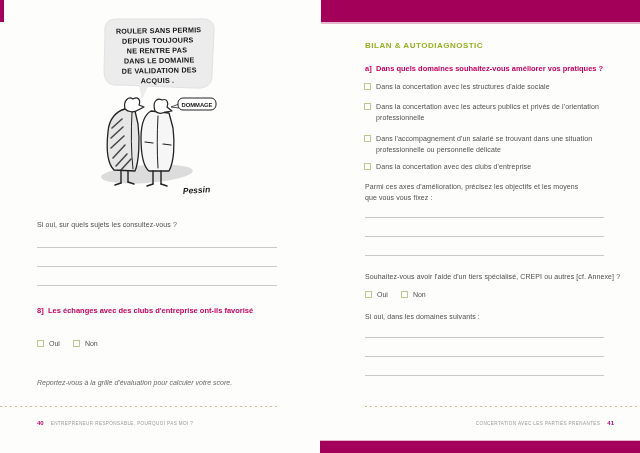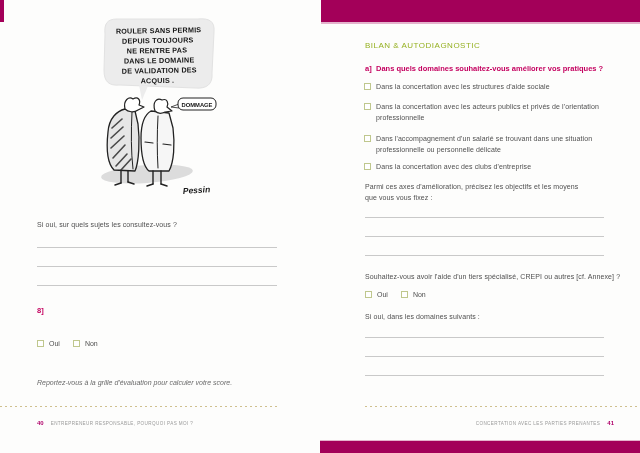--- a/index.html
+++ b/index.html
@@ -7,21 +7,21 @@
          font-family:"Liberation Sans",sans-serif;color:#4f4f4f;}
   .abs{position:absolute;}
 
   
   .topbar{left:321px;top:0;width:319px;height:22px;background:#a30059;border-bottom:2px solid #e4b3cc;}
   .bottombar{left:320px;top:440px;width:320px;height:13px;background:#a30059;border-top:1px solid #e4b3cc;}
   .edgemark{left:0;top:0;width:4px;height:22px;background:#a30059;}
 
   
   .body-text{font-size:7px;line-height:11px;letter-spacing:.1px;color:#4f4f4f;white-space:nowrap;}
-  .section-title{font-size:8px;font-weight:normal;letter-spacing:.5px;color:#96b122;white-space:nowrap;}
+  .section-title{font-size:8px;font-weight:bold;letter-spacing:.5px;color:#96b122;white-space:nowrap;}
   .q-magenta{font-size:7.5px;font-weight:bold;color:#c4005f;line-height:11px;white-space:nowrap;}
   .q-row{display:flex;}
   .q-num{width:11px;flex:0 0 11px;}
   .note{font-size:7px;font-style:italic;color:#6a6a6a;white-space:nowrap;}
 
   
   .rule{height:0;border-top:1px solid #c9c9c9;}
   .dotted{height:1px;background:repeating-linear-gradient(90deg,#cfc08e 0 2px,transparent 2px 5px);}
   .checkbox{width:5px;height:5px;border:1px solid #bfc78d;background:#fff;flex:0 0 auto;display:inline-block;}
   .opt{display:flex;gap:5px;}
@@ -92,20 +92,21 @@
 
   <div class="abs body-text" style="left:37px;top:219px">Si oui, sur quels sujets les consultez-vous ?</div>
 
   <div class="abs rule" style="left:37px;top:247px;width:240px"></div>
   <div class="abs rule" style="left:37px;top:266px;width:240px"></div>
   <div class="abs rule" style="left:37px;top:285px;width:240px"></div>
 
   <div class="abs q-magenta q-row" style="left:37px;top:305px">
     <span class="q-num">8]</span>
     <span>
+      <div>Les échanges avec des clubs d'entreprise ont-ils favorisé</div>
     </span>
   </div>
 
   <div class="abs cb-row" style="left:37px;top:340px">
     <span class="checkbox"></span>
     <span class="lbl">Oui</span>
     <span class="checkbox"></span>
     <span class="lbl">Non</span>
   </div>
 

